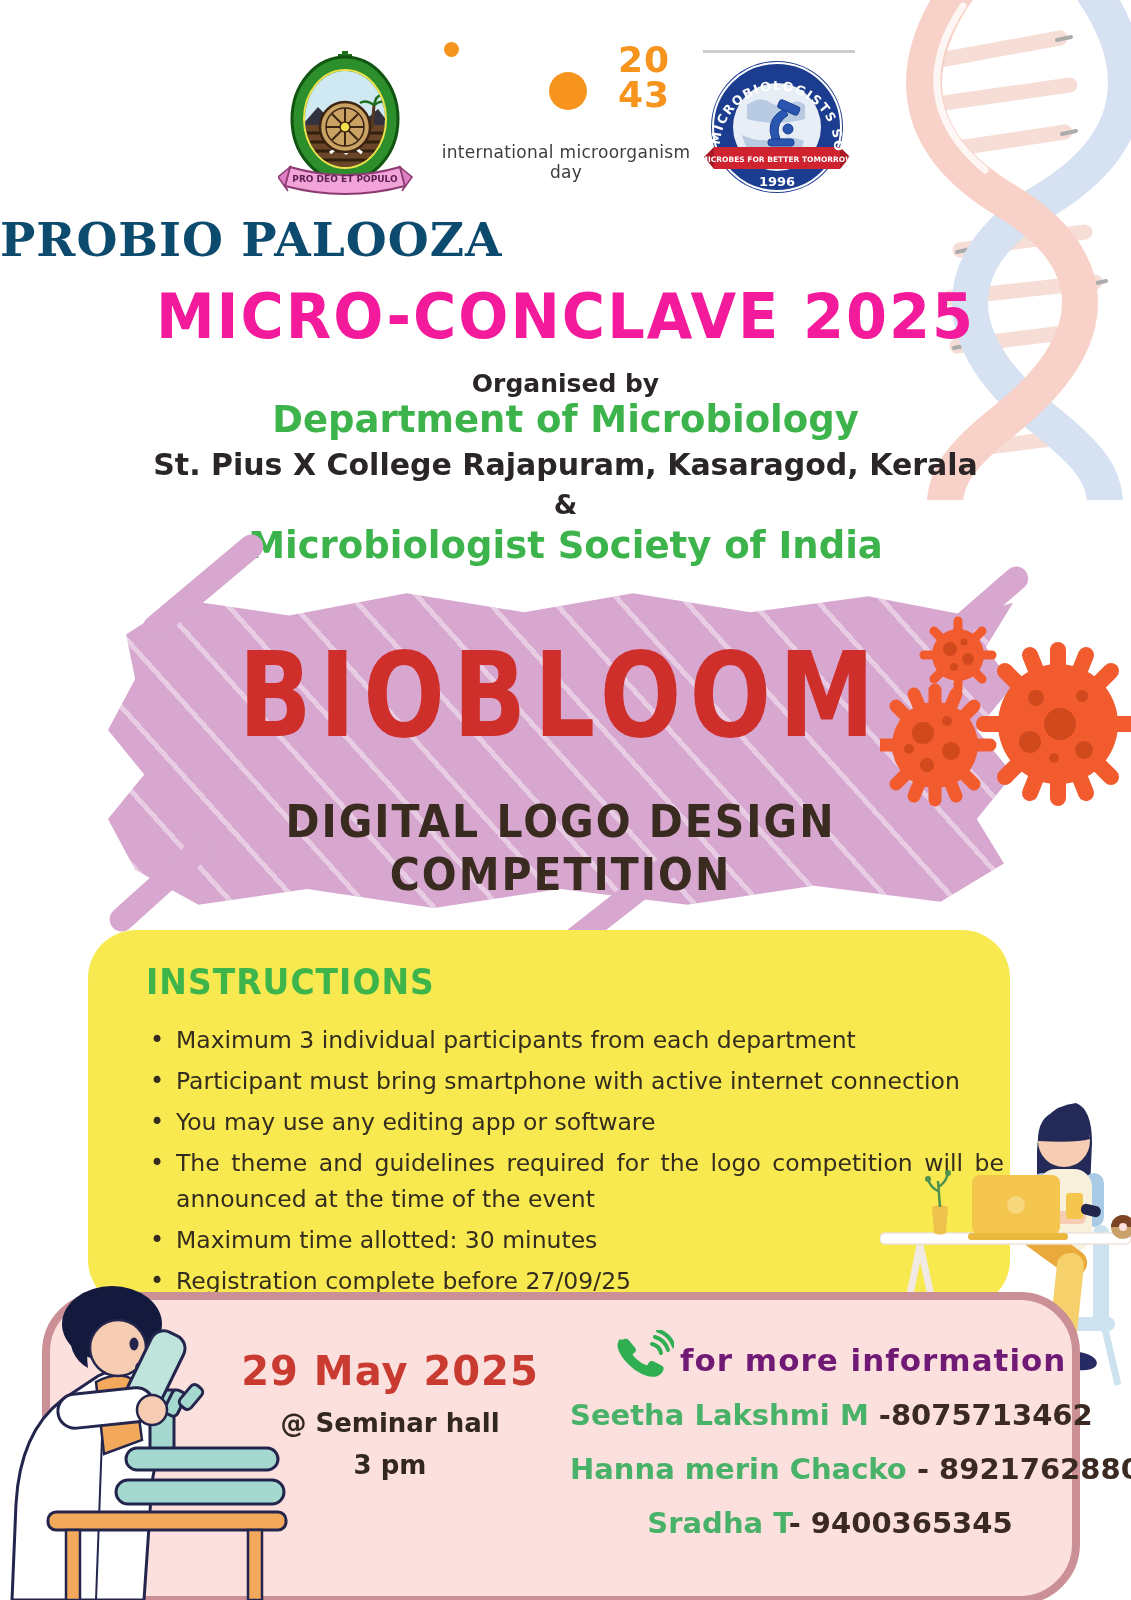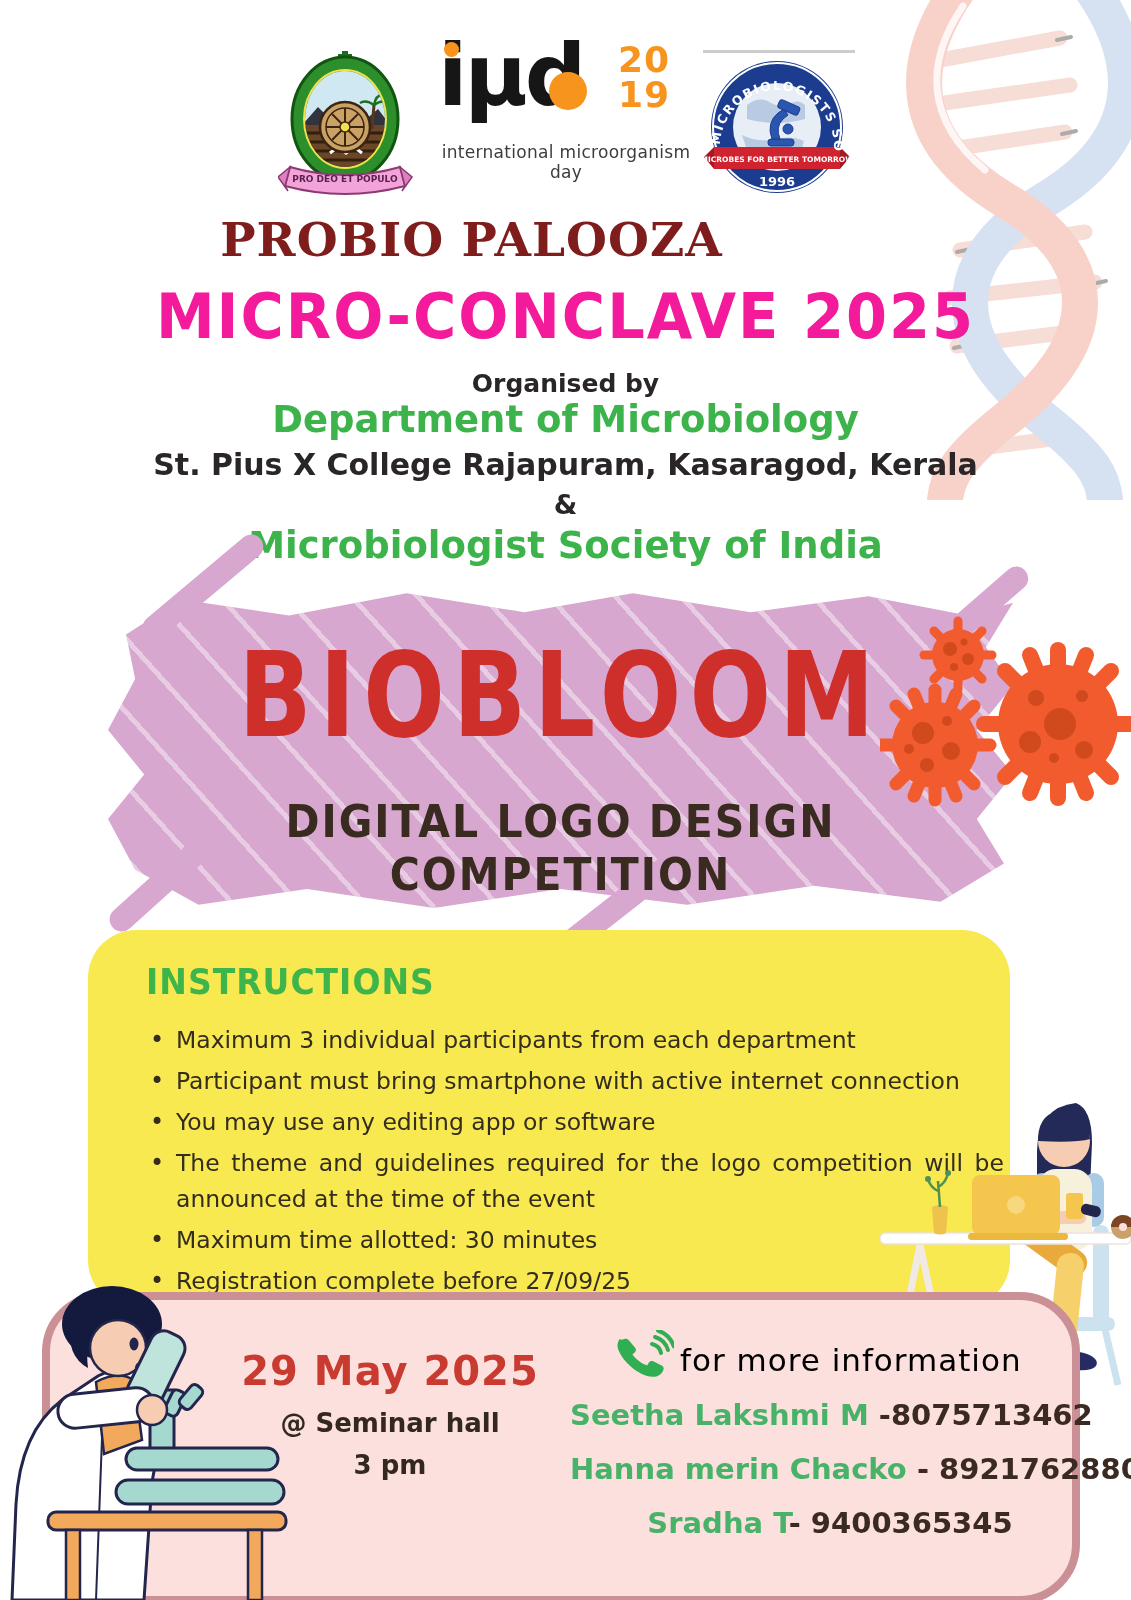--- a/index.html
+++ b/index.html
@@ -12,23 +12,23 @@
   .imd-logo{left:428px;top:50px;width:276px;height:130px;}
   .imd-word{position:absolute;left:10px;top:-18px;font-size:86px;font-weight:bold;color:#161616;letter-spacing:-3px;line-height:1;}
   .imd-idot{position:absolute;left:16px;top:-8px;width:15px;height:15px;border-radius:50%;background:#f7941e;}
   .imd-dball{position:absolute;left:121px;top:22px;width:38px;height:38px;border-radius:50%;background:#f7941e;}
   .imd-year{position:absolute;left:190px;top:-8px;font-size:36px;font-weight:bold;color:#f7941e;line-height:0.98;letter-spacing:1px;}
   .imd-caption{position:absolute;left:0px;top:92px;width:276px;text-align:center;font-size:17px;color:#3d3d3d;letter-spacing:0.3px;}
   .msi-logo{left:702px;top:45px;width:150px;height:158px;}
   .gray-line{left:703px;top:50px;width:152px;height:3px;background:#cdcdcd;}
 
   
-  .title-main{left:0;top:212px;width:943px;text-align:center;
+  .title-main{left:0;top:212px;width:943px;text-align:left;
     font-family:"DejaVu Serif","Liberation Serif",serif;font-weight:bold;
-    font-size:47px;color:#7f1d1d;letter-spacing:1px;}
+    font-size:47px;color:#0c4a6e;letter-spacing:1px;}
   .title-sub{left:0;top:282px;width:1131px;text-align:center;font-weight:bold;
     font-size:59px;color:#f31a9b;letter-spacing:2px;transform:scaleY(1.05);}
   .organised{left:0;top:369px;width:1131px;text-align:center;font-weight:bold;font-size:25px;color:#2a2526;}
   .dept{left:0;top:398px;width:1131px;text-align:center;font-weight:bold;font-size:37px;color:#3cb44b;}
   .college-line{left:0;top:447px;width:1131px;text-align:center;font-weight:bold;font-size:30px;color:#2a2526;}
   .amp{left:0;top:489px;width:1131px;text-align:center;font-weight:bold;font-size:27px;color:#2a2526;}
   .society-line{left:0;top:524px;width:1131px;text-align:center;font-weight:bold;font-size:37px;color:#3cb44b;}
 
   
   .band{left:108px;top:590px;width:905px;height:318px;background:#d7a7d0;
@@ -58,21 +58,21 @@
   .ins-list li::before{content:"•";position:absolute;left:4px;top:0;font-size:24px;color:#342c1f;}
   .ins-list li.justify{text-align:justify;width:828px;}
 
   
   .pbox{left:42px;top:1292px;width:1038px;height:312px;background:#fbe0dd;
     border:8px solid #cb9095;border-radius:60px;box-sizing:border-box;}
   .date-line{left:170px;top:1348px;width:440px;text-align:center;font-weight:bold;
     font-size:40px;color:#c93a31;letter-spacing:1px;}
   .venue-line{left:170px;top:1408px;width:440px;text-align:center;font-weight:bold;font-size:26px;color:#33281f;}
   .time-line{left:170px;top:1450px;width:440px;text-align:center;font-weight:bold;font-size:26px;color:#33281f;}
-  .contact-head{left:680px;top:1342px;width:420px;font-weight:normal;font-size:31px;color:#000000;letter-spacing:1px;}
+  .contact-head{left:680px;top:1342px;width:420px;font-weight:bold;font-size:31px;color:#701a75;letter-spacing:1px;}
   .phone-ic{left:608px;top:1330px;width:66px;height:64px;}
   .contact-line{width:520px;text-align:center;font-weight:bold;font-size:29px;white-space:pre;}
   .cl1{left:570px;top:1398px;}
   .cl2{left:570px;top:1452px;}
   .cl3{left:570px;top:1506px;}
   .cname{color:#48b269;}
   .cphone{color:#3a2a22;margin-top:44px;}
 
   
   svg{display:block;}
@@ -152,26 +152,25 @@
       <line x1="80" y1="65" x2="54" y2="91"></line>
     </g>
     <circle cx="67" cy="78" r="5" fill="#f2e14c" stroke="#3c2412" stroke-width="1.5"></circle>
     <path d="M 12 118 Q 67 134 122 118 L 127 137 Q 67 153 7 137 Z" fill="#f2a3d8" stroke="#8c3b72" stroke-width="2"></path>
     <path d="M 12 118 L 0 128 L 10 142 L 7 137 Z" fill="#e07ec2" stroke="#8c3b72" stroke-width="1.5"></path>
     <path d="M 122 118 L 134 128 L 124 142 L 127 137 Z" fill="#e07ec2" stroke="#8c3b72" stroke-width="1.5"></path>
     <text x="67" y="133" text-anchor="middle" font-size="9" font-weight="bold" fill="#5c2050">PRO DEO ET POPULO</text>
   </svg>
 
   <div class="abs imd-logo">
-    <div class="imd-word">iμd</div>
     <div class="imd-idot"></div>
     <div class="imd-dball"></div>
     <div class="imd-year">
       <div>20</div>
-      <div>19</div>
+      <div>43</div>
     </div>
     <div class="imd-caption">international microorganism day</div>
   </div>
 
   <div class="abs gray-line"></div>
   <svg class="abs msi-logo" viewBox="0 0 150 158">
     <defs>
       <path id="msiArc" d="M 18 102 A 57 57 0 1 1 132 102" fill="none"></path>
     </defs>
     <circle cx="75" cy="82" r="66" fill="#1c3d8f"></circle>

